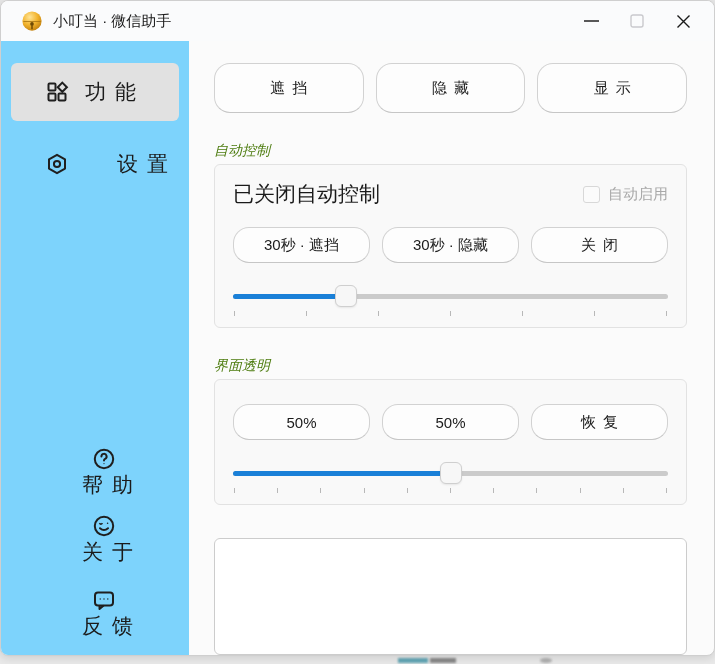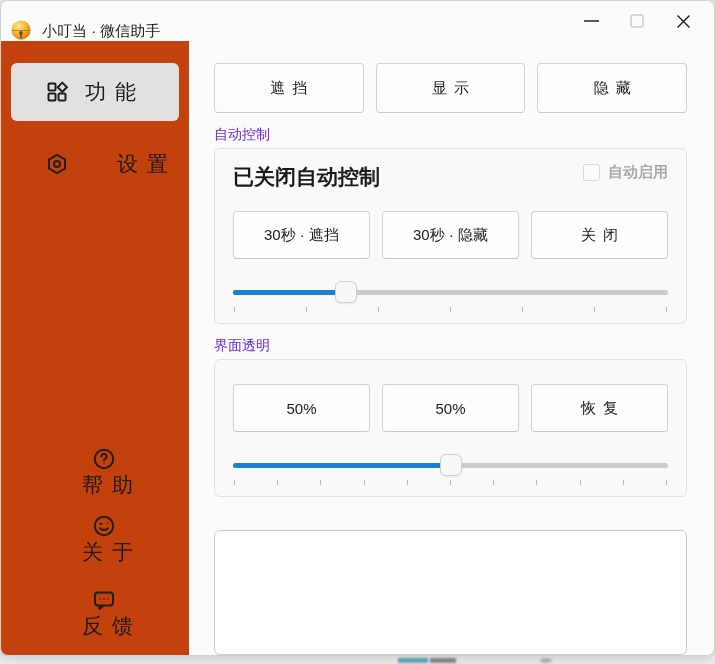--- a/index.html
+++ b/index.html
@@ -24,39 +24,39 @@
     border-radius:8px;
     overflow:hidden;
     box-shadow:0 2px 8px rgba(0,0,0,.12);
     display:flex; flex-direction:column;
   }
 
   
   .titlebar {
     height:40px; flex:0 0 40px;
     background:#fafbfc;
-    display:flex; align-items:flex-end;
-    padding-left:9px;
+    display:flex; align-items:center;
+    padding-left:20px;
   }
   .app-icon { width:22px; height:22px; margin-right:10px; flex:0 0 auto; }
   .title-text { font-size:15px; color:#1b1b1b; }
   .titlebar-spacer { flex:1; }
   .win-btn {
     width:46px; height:40px; display:flex; align-items:center; justify-content:center;
     cursor:default;
   }
   .win-btn.close { margin-right:8px; }
 
   
   .body-row { flex:1; display:flex; min-height:0; }
 
   
   .sidebar {
     width:188px; flex:0 0 188px;
-    background:#c2410c;
+    background:#7dd3fc;
     display:flex; flex-direction:column;
     padding-top:22px;
   }
   .nav-item {
     height:48px; margin:0 10px; border-radius:6px;
     display:flex; align-items:center;
     padding-left:34px;
     font-size:21px; letter-spacing:9px; color:#1b1b1b;
     cursor:pointer;
   }
@@ -68,47 +68,47 @@
   .nav-item.last { margin-bottom:26px; }
 
   
   .main {
     flex:1; padding:22px 27px 0 25px;
     display:flex; flex-direction:column;
   }
   .btn {
     background:#fdfdfd;
     border:1px solid #d2d2d2; border-bottom-color:#c6c6c6;
-    border-radius:4px;
+    border-radius:16px;
     font-size:15px; color:#1b1b1b;
     font-family:inherit;
     cursor:pointer;
   }
   .btn.wide-text { letter-spacing:7px; text-indent:7px; }
   .quick-row { display:flex; gap:12px; }
   .quick-row .btn { flex:1; height:50px; }
 
-  .section-label { font-size:14px; color:#6d28d9; margin-top:13px; }
+  .section-label { font-size:14px; color:#4d7c0f; margin-top:29px;font-style:italic; }
 
   .groupbox {
     margin-top:4px;
     border:1px solid #e2e2e2; border-radius:6px;
     background:#f9f9f9;
     padding:14px 18px 10px 18px;
   }
-  .group-head { display:flex; align-items:flex-start; height:30px;font-weight:bold; }
+  .group-head { display:flex; align-items:center; height:30px; }
   .status-heading { font-size:21px; color:#1a1a1a; flex:1; }
   .checkbox-wrap { display:flex; align-items:center; gap:8px; }
   .checkbox-box {
     width:17px; height:17px; border:1px solid #d8d8d8; border-radius:3px; background:#fbfbfb;
   }
   .checkbox-label { font-size:15px; color:#a8a8a8; }
 
   .group-btn-row { display:flex; gap:12px; margin-top:18px; }
-  .group-btn-row .btn { flex:1; height:48px;text-align:center; }
+  .group-btn-row .btn { flex:1; height:36px;text-align:center; }
   .groupbox.no-head .group-btn-row { margin-top:10px; }
 
   
   .slider { margin-top:22px; }
   .slider .track-area { position:relative; height:22px; }
   .slider .track {
     position:absolute; top:9px; left:0; right:0; height:5px;
     background:#cbcbcb; border-radius:3px;
   }
   .slider .fill {
@@ -242,22 +242,22 @@
           </svg>
         </span>
         <span>反馈</span>
       </div>
     </div>
 
     <div class="main">
 
       <div class="quick-row">
         <button class="btn wide-text">遮挡</button>
+        <button class="btn wide-text">隐藏</button>
         <button class="btn wide-text">显示</button>
-        <button class="btn wide-text">隐藏</button>
       </div>
 
       <div class="section-label">自动控制</div>
 
       <div class="groupbox">
         <div class="group-head">
           <span class="status-heading">已关闭自动控制</span>
           <span class="checkbox-wrap">
             <span class="checkbox-box"></span>
             <span class="checkbox-label">自动启用</span>

